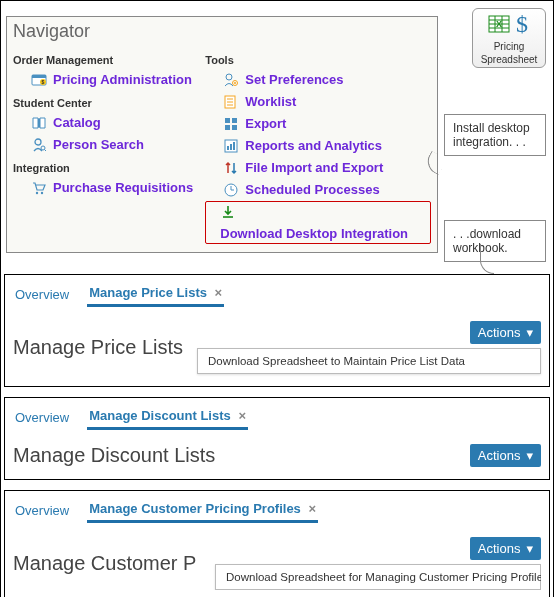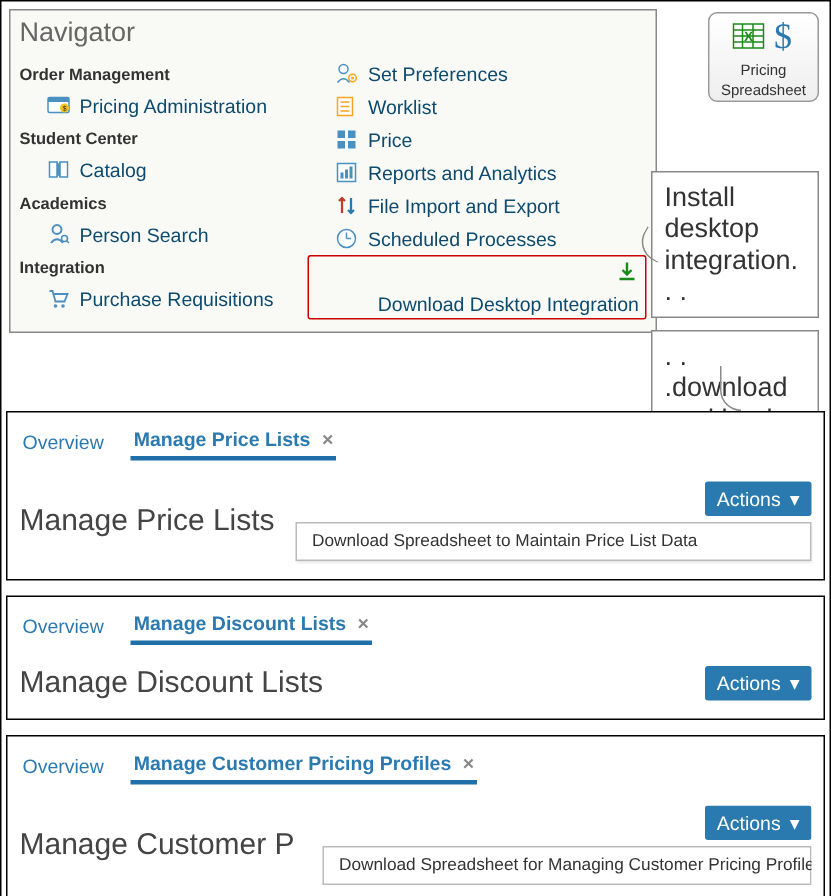--- a/index.html
+++ b/index.html
@@ -15,21 +15,21 @@
     margin: 0;
     padding: 3px;
     position: relative;
   }
   .top-wrap {
     position: relative;
     height: 260px;
   }
   .nav-panel {
     position: absolute;
-    left: 2px; top: 2px;
+    left: 2px; top: 12px;
     width: 432px;
     border: 1px solid #888;
     background: #f9f9f5;
     padding: 4px 6px 8px 6px;
   }
   .nav-title {
     font-size: 18px;
     color: #666;
     margin-bottom: 6px;
     font-weight: normal;
@@ -39,26 +39,27 @@
   .nav-col-left { flex: 0 0 46%; }
   .nav-col-right { flex: 0 0 54%; }
   .nav-section-hdr {
     font-size: 11px;
     font-weight: bold;
     color: #333;
     margin: 6px 0 3px 0;
   }
   .nav-link {
     display: flex;
-    align-items: flex-end;
+    align-items: flex-start;
     gap: 6px;
-    color: #0c4a6e;
+    color: #6d28d9;
     font-size: 13px;
     padding: 3px 2px 3px 18px;
     cursor: pointer;
+    font-weight: bold;
   }
   .nav-link-icon {
     width: 16px; height: 16px;
     display: inline-flex; align-items: center; justify-content: center;
     flex-shrink: 0;
   }
   .highlight-red {
     border: 1px solid #c00;
     border-radius: 2px;
     padding: 2px 4px 2px 14px;
@@ -76,22 +77,22 @@
     color: #333;
     cursor: pointer;
     gap: 2px;
   }
   .btn-spreadsheet .iconrow { display: flex; gap: 4px; align-items: center; }
   .callout {
     position: absolute;
     background: #fff;
     border: 1px solid #888;
     padding: 6px 8px;
-    font-size: 18px;
-    width: 112px;
+    font-size: 12px;
+    width: 102px;
   }
   .callout-tail {
     position: absolute;
     width: 18px; height: 18px;
     border-left: 1px solid #888;
     border-bottom: 1px solid #888;
     border-bottom-left-radius: 14px;
     background: transparent;
   }
   .page-panel {
@@ -171,21 +172,20 @@
           <div class="nav-link">
             <span class="nav-link-icon">
               <svg width="16" height="16" viewBox="0 0 16 16">
                   <path d="M2 3 h5 v10 h-5z M9 3 h5 v10 h-5z" fill="#fff" stroke="#4a90c0"></path>
                   <path d="M7 3 L8 4 L9 3 V13 L8 12 L7 13 Z" fill="#4a90c0"></path>
                 </svg>
             </span>
             <span>Catalog</span>
           </div>
 
-          <div class="nav-section-hdr">Academics</div>
           <div class="nav-link">
             <span class="nav-link-icon">
               <svg width="16" height="16" viewBox="0 0 16 16">
                   <circle cx="7" cy="5" r="3" fill="none" stroke="#4a90c0" stroke-width="1.3"></circle>
                   <path d="M3 14 Q7 9 11 14" fill="none" stroke="#4a90c0" stroke-width="1.3"></path>
                   <circle cx="12" cy="11" r="2" fill="none" stroke="#4a90c0"></circle>
                   <line x1="13.5" y1="12.5" x2="15" y2="14" stroke="#4a90c0"></line>
                 </svg>
             </span>
             <span>Person Search</span>
@@ -198,20 +198,21 @@
                   <path d="M2 3 h2 l2 7 h6 l2-5 h-9" fill="none" stroke="#4a90c0" stroke-width="1.2"></path>
                   <circle cx="6" cy="13" r="1.2" fill="#4a90c0"></circle>
                   <circle cx="11" cy="13" r="1.2" fill="#4a90c0"></circle>
                 </svg>
             </span>
             <span>Purchase Requisitions</span>
           </div>
         </div>
 
         <div class="nav-col nav-col-right">
+          <div class="nav-section-hdr">Tools</div>
 
           <div class="nav-link">
             <span class="nav-link-icon">
               <svg width="16" height="16" viewBox="0 0 16 16">
                   <circle cx="6" cy="5" r="3" fill="none" stroke="#4a90c0"></circle>
                   <path d="M2 14 Q6 9 10 14" fill="none" stroke="#4a90c0"></path>
                   <circle cx="12" cy="11" r="2.5" fill="none" stroke="#f5a623"></circle>
                   <circle cx="12" cy="11" r="1" fill="#f5a623"></circle>
                 </svg>
             </span>
@@ -232,21 +233,21 @@
 
           <div class="nav-link">
             <span class="nav-link-icon">
               <svg width="16" height="16" viewBox="0 0 16 16">
                   <rect x="2" y="2" width="5" height="5" fill="#4a90c0"></rect>
                   <rect x="9" y="2" width="5" height="5" fill="#4a90c0"></rect>
                   <rect x="2" y="9" width="5" height="5" fill="#4a90c0"></rect>
                   <rect x="9" y="9" width="5" height="5" fill="#4a90c0"></rect>
                 </svg>
             </span>
-            <span>Price</span>
+            <span>Export</span>
           </div>
 
           <div class="nav-link">
             <span class="nav-link-icon">
               <svg width="16" height="16" viewBox="0 0 16 16">
                   <rect x="2" y="2" width="12" height="12" fill="#fff" stroke="#4a90c0"></rect>
                   <rect x="4" y="8" width="2" height="4" fill="#4a90c0"></rect>
                   <rect x="7" y="6" width="2" height="6" fill="#4a90c0"></rect>
                   <rect x="10" y="4" width="2" height="8" fill="#4a90c0"></rect>
                 </svg>

